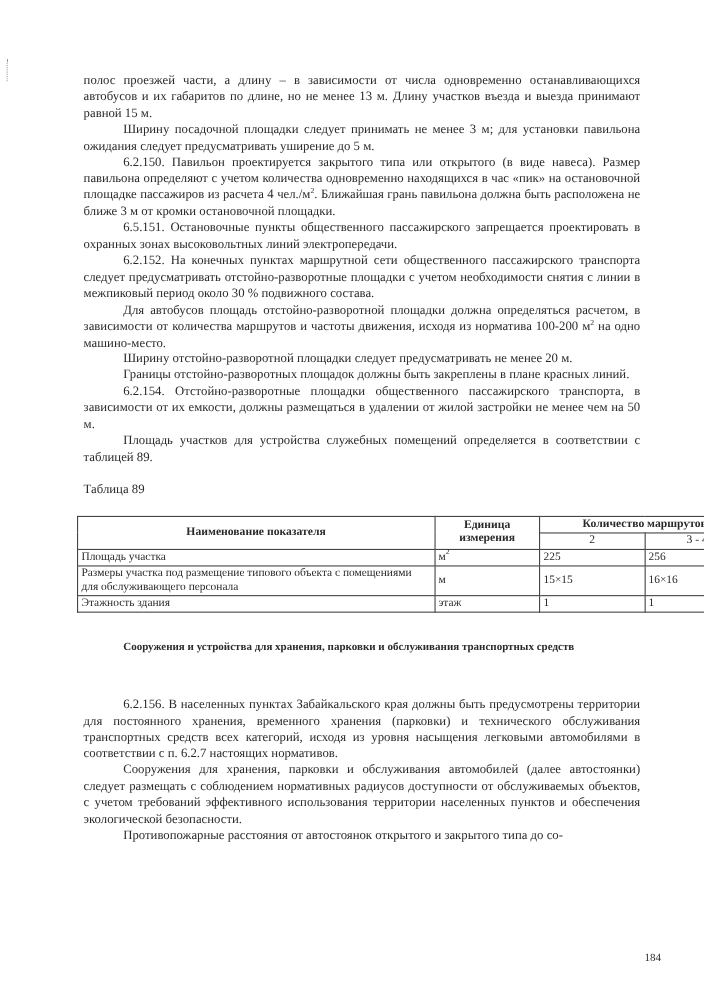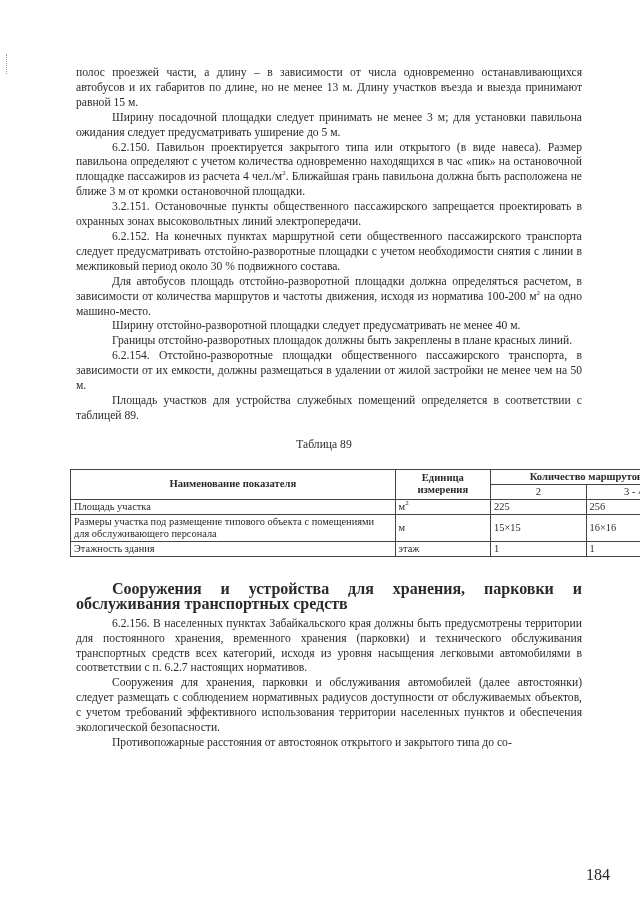--- a/index.html
+++ b/index.html
@@ -2,48 +2,48 @@
 <html><head>
 <meta charset="utf-8">
 <style>
   html, body { margin: 0; padding: 0; background: #ffffff; }
   body { width: 640px; height: 905px; position: relative; overflow: hidden;
          font-family: "Liberation Serif", "DejaVu Serif", serif; color: #2a2a2a; }
   .page { position: absolute; left: 76px; top: 66px; width: 506px; }
   p { margin: 0; font-size: 11.6px; line-height: 14.9px; text-align: justify; }
   p.ind { text-indent: 36px; }
   sup { font-size: 7px; line-height: 0; vertical-align: 5px; }
-  .tcap { text-align: center; font-size: 11.6px; margin-top: 14px; margin-bottom: 2px; padding-right: 10px; }
+  .tcap { text-align: left; font-size: 11.6px; margin-top: 14px; margin-bottom: 2px; padding-right: 10px; }
   table { border-collapse: collapse; width: 612px; margin-left: -6px; font-size: 10.4px; line-height: 12px; margin-top: 18px; }
   td, th { border: 1px solid #444; padding: 1px 3px; }
   th { font-weight: bold; text-align: center; font-size: 10.6px; }
   th.sub { font-weight: normal; }
   td.c { text-align: left; }
-  .heading { font-weight: bold; font-size: 16px; line-height: 15px; text-indent: 36px;
-             margin-top: 24px; margin-bottom: 6px; text-align: justify; }
-  .pagenum { position: absolute; left: 586px; top: 866px; font-size: 16px; }
+  .heading { font-weight: bold; font-size: 10px; line-height: 15px; text-indent: 36px;
+             margin-top: 24px; margin-bottom: 38px; text-align: justify; }
+  .pagenum { position: absolute; left: 586px; top: 866px; font-size: 10px; }
   .margin-mark { position: absolute; left: 6px; top: 54px; width: 0; height: 20px; border-left: 1px dotted #999; }
 </style>
 </head>
 <body>
 
 <div class="margin-mark"></div>
 
 <div class="page">
   <p>полос проезжей части, а длину – в зависимости от числа одновременно останавливающихся автобусов и их габаритов по длине, но не менее 13 м. Длину участков въезда и выезда принимают равной 15 м.</p>
   <p class="ind">Ширину посадочной площадки следует принимать не менее 3 м; для установки павильона ожидания следует предусматривать уширение до 5 м.</p>
 
   <p class="ind"><span>6.2.150. Павильон проектируется закрытого типа или открытого (в виде навеса). Размер павильона определяют с учетом количества одновременно находящихся в час «пик» на остановочной площадке пассажиров из расчета 4 чел./м</span><sup>2</sup><span>. Ближайшая грань павильона должна быть расположена не ближе 3 м от кромки остановочной площадки.</span></p>
 
-  <p class="ind">3.2.151. Остановочные пункты общественного пассажирского запрещается проектировать в охранных зонах высоковольтных линий электропередачи.</p>
+  <p class="ind">6.5.151. Остановочные пункты общественного пассажирского запрещается проектировать в охранных зонах высоковольтных линий электропередачи.</p>
   <p class="ind">6.2.152. На конечных пунктах маршрутной сети общественного пассажирского транспорта следует предусматривать отстойно-разворотные площадки с учетом необходимости снятия с линии в межпиковый период около 30 % подвижного состава.</p>
 
   <p class="ind"><span>Для автобусов площадь отстойно-разворотной площадки должна определяться расчетом, в зависимости от количества маршрутов и частоты движения, исходя из норматива 100-200 м</span><sup>2</sup><span> на одно машино-место.</span></p>
 
-  <p class="ind">Ширину отстойно-разворотной площадки следует предусматривать не менее 40 м.</p>
+  <p class="ind">Ширину отстойно-разворотной площадки следует предусматривать не менее 20 м.</p>
   <p class="ind">Границы отстойно-разворотных площадок должны быть закреплены в плане красных линий.</p>
   <p class="ind">6.2.154. Отстойно-разворотные площадки общественного пассажирского транспорта, в зависимости от их емкости, должны размещаться в удалении от жилой застройки не менее чем на 50 м.</p>
   <p class="ind">Площадь участков для устройства служебных помещений определяется в соответствии с таблицей 89.</p>
 
   <div class="tcap">Таблица 89</div>
   <table>
     <colgroup>
       <col style="width:272px">
         <col style="width:80px">
         <col style="width:80px">

